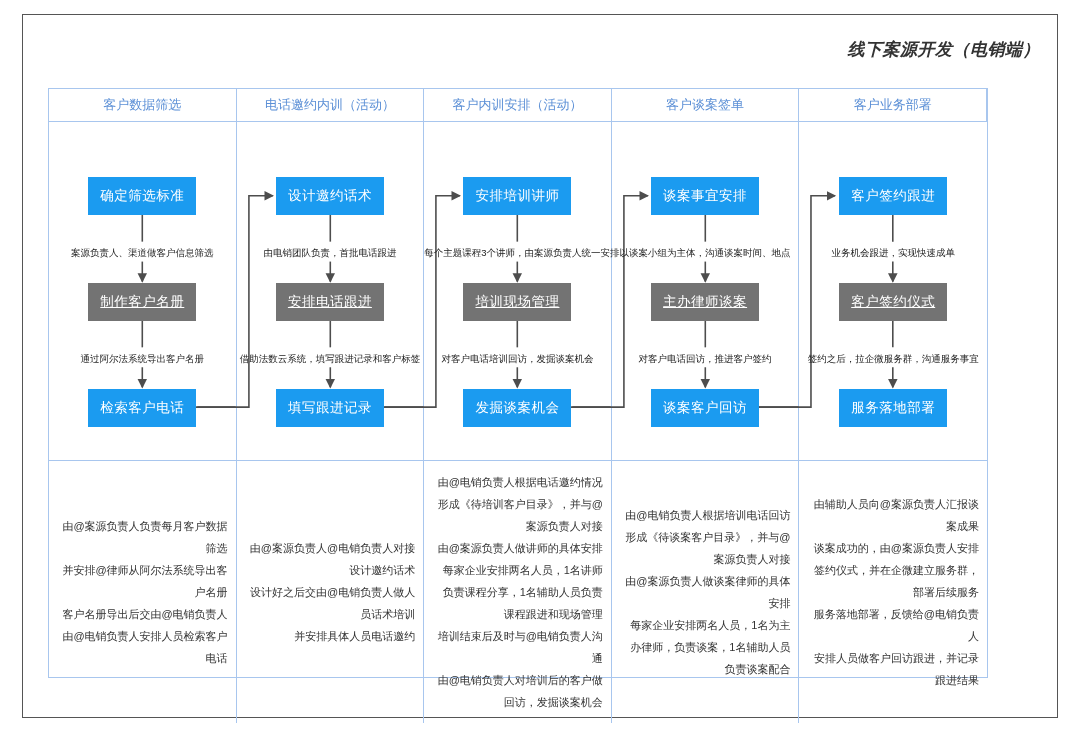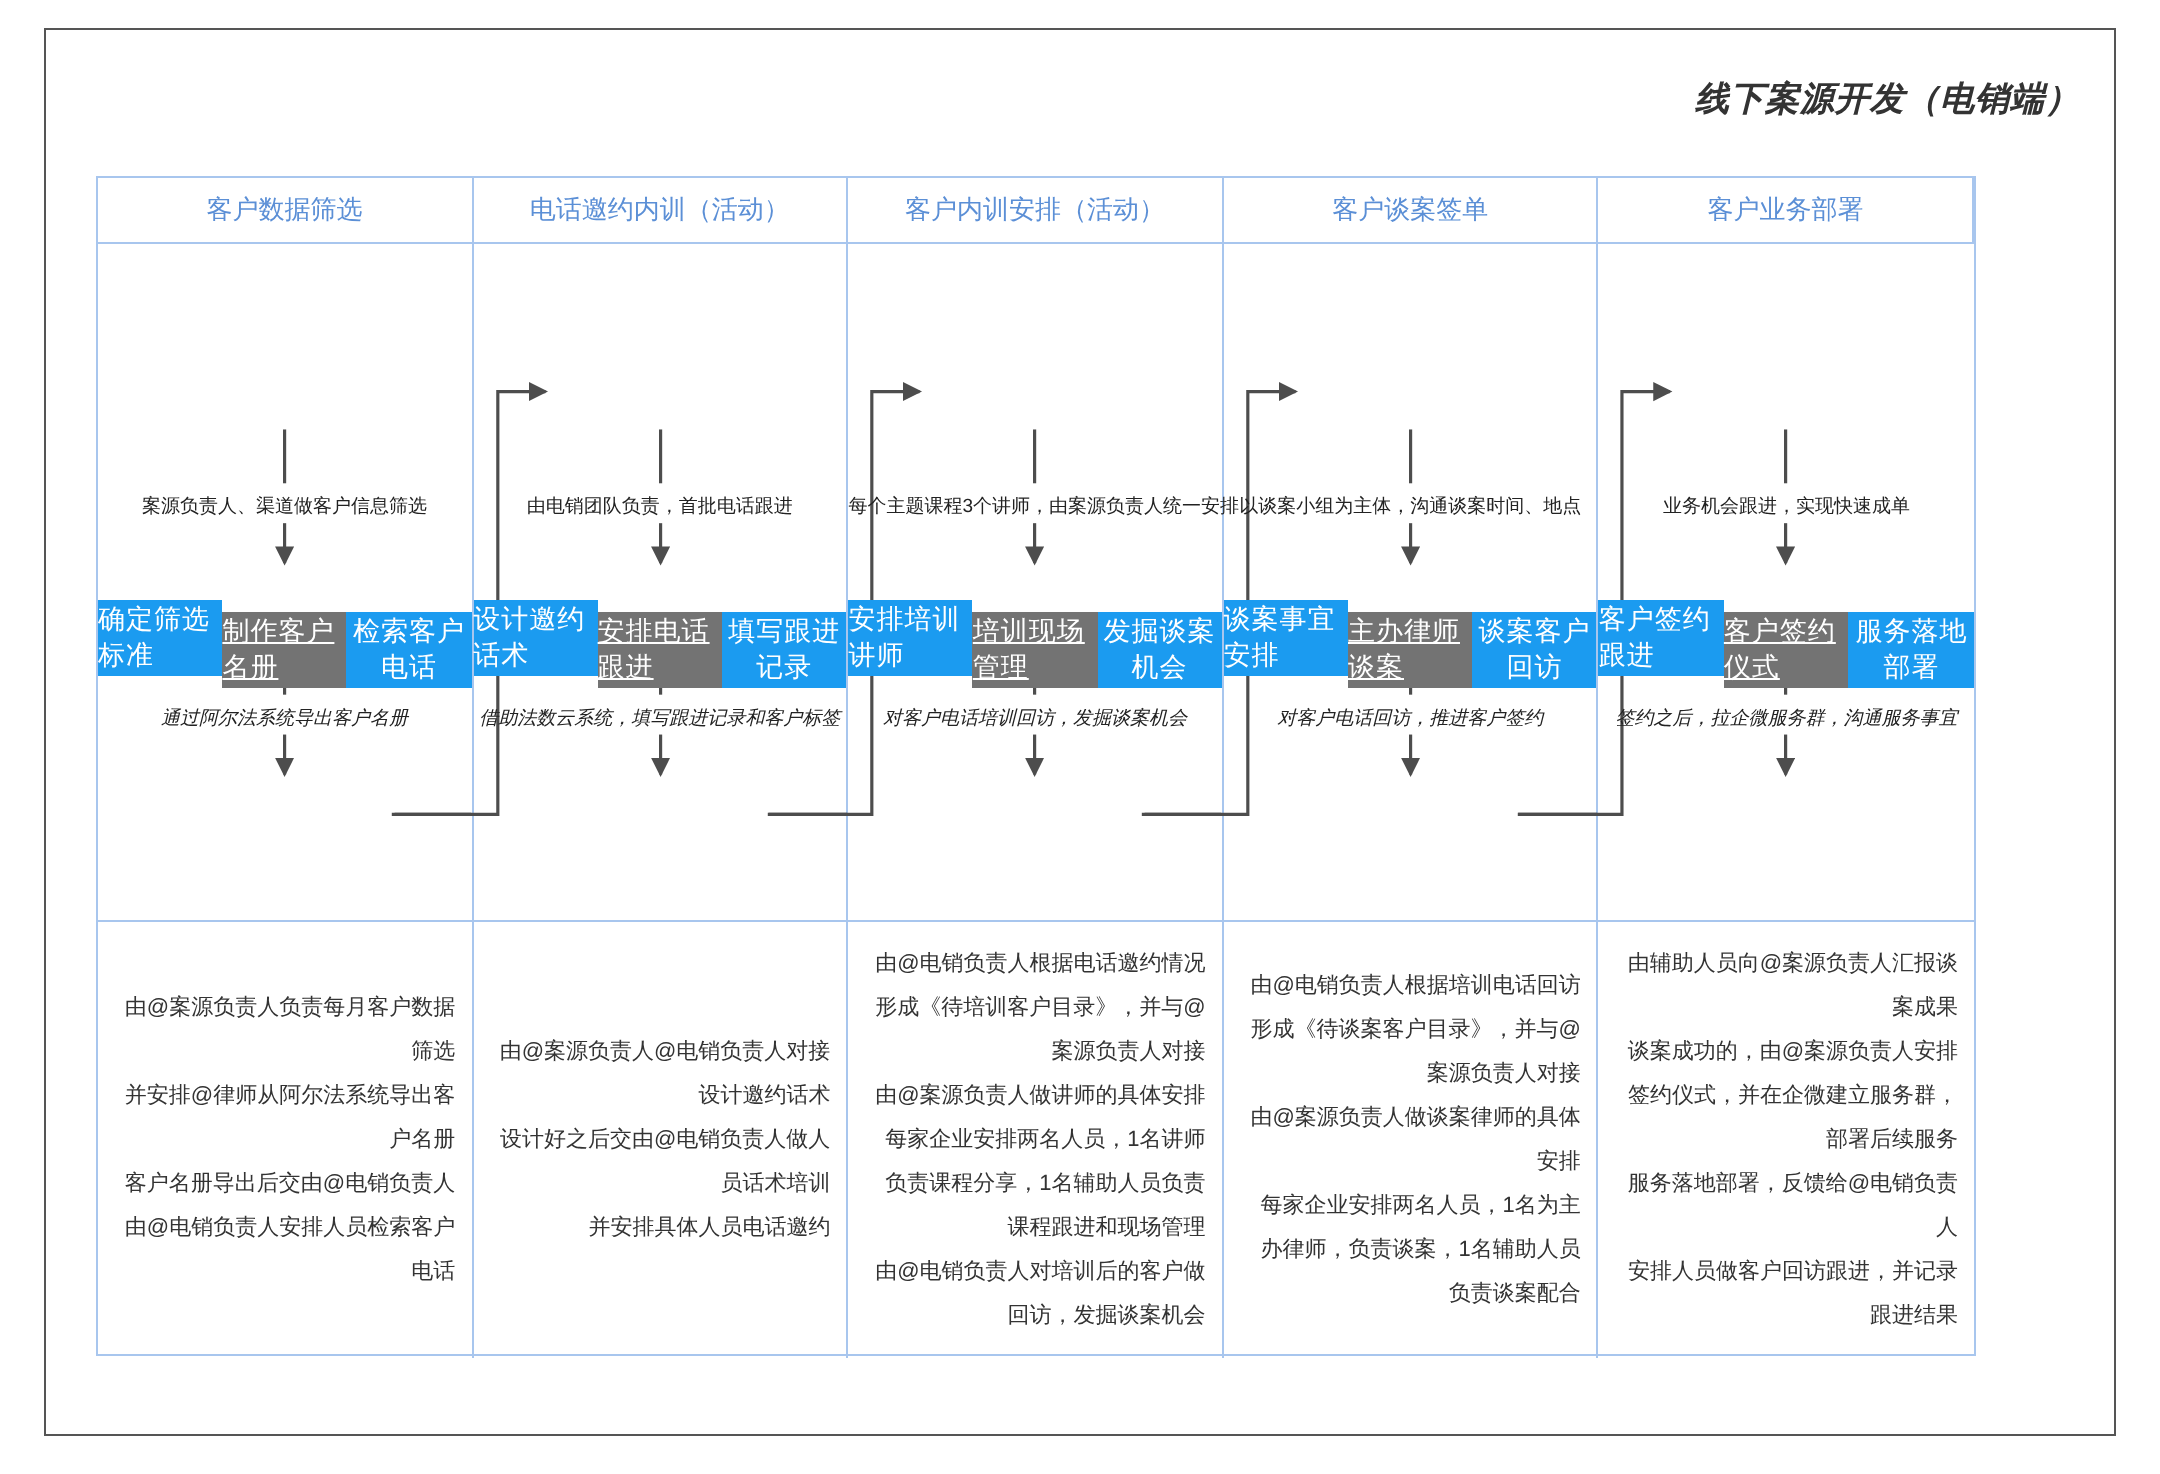--- a/index.html
+++ b/index.html
@@ -90,21 +90,21 @@
     text-align: right;
     width: 100%;
     word-break: break-all;
   }
 
   
   .flow {
     position: absolute;
     inset: 0;
     display: flex;
-    flex-direction: row;
+    flex-direction: column;
     align-items: center;
   }
   .node {
     width: 108px;
     height: 38px;
     display: flex;
     align-items: center;
     justify-content: center;
     color: #ffffff;
     font-size: 13.5px;
@@ -122,21 +122,21 @@
     position: absolute;
     width: 100%;
     text-align: center;
     font-size: 9.5px;
     color: #222222;
     z-index: 4;
     pointer-events: none;
     white-space: nowrap;
   }
   .edge-label.e1 { top: 125px; }
-  .edge-label.e2 { top: 231px; font-style: italic; }
+  .edge-label.e2 { top: 231px; }
 
   svg.wires {
     position: absolute;
     inset: 0;
     width: 100%;
     height: 100%;
     z-index: 1;
     overflow: visible;
   }
 </style>
@@ -287,20 +287,21 @@
     </div>
     <div class="ncell">
       <div class="note-line">由@案源负责人@电销负责人对接设计邀约话术</div>
       <div class="note-line">设计好之后交由@电销负责人做人员话术培训</div>
       <div class="note-line">并安排具体人员电话邀约</div>
     </div>
     <div class="ncell">
       <div class="note-line">由@电销负责人根据电话邀约情况形成《待培训客户目录》，并与@案源负责人对接</div>
       <div class="note-line">由@案源负责人做讲师的具体安排</div>
       <div class="note-line">每家企业安排两名人员，1名讲师负责课程分享，1名辅助人员负责课程跟进和现场管理</div>
+      <div class="note-line">培训结束后及时与@电销负责人沟通</div>
       <div class="note-line">由@电销负责人对培训后的客户做回访，发掘谈案机会</div>
     </div>
     <div class="ncell">
       <div class="note-line">由@电销负责人根据培训电话回访形成《待谈案客户目录》，并与@案源负责人对接</div>
       <div class="note-line">由@案源负责人做谈案律师的具体安排</div>
       <div class="note-line">每家企业安排两名人员，1名为主办律师，负责谈案，1名辅助人员负责谈案配合</div>
     </div>
     <div class="ncell last">
       <div class="note-line">由辅助人员向@案源负责人汇报谈案成果</div>
       <div class="note-line">谈案成功的，由@案源负责人安排签约仪式，并在企微建立服务群，部署后续服务</div>

